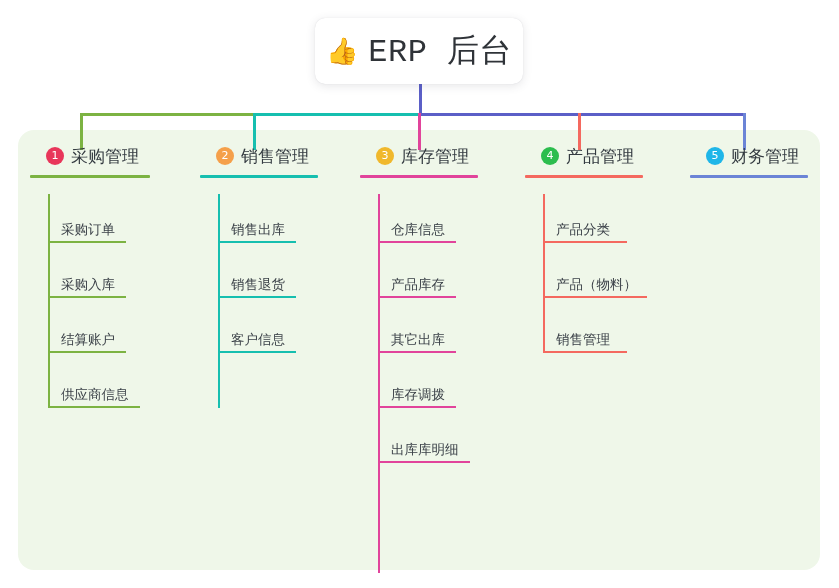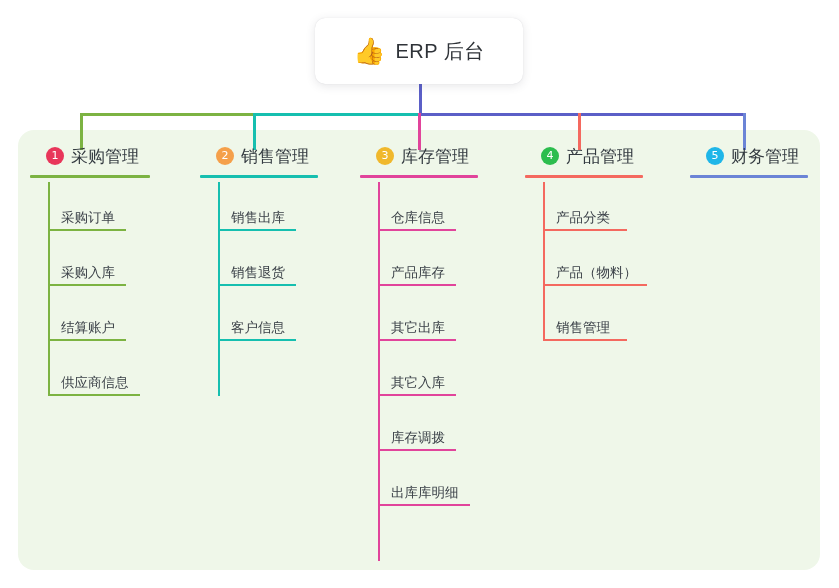--- a/index.html
+++ b/index.html
@@ -31,24 +31,25 @@
     justify-content: center;
     gap: 10px;
     z-index: 6;
   }
   #title-card .thumb {
     font-size: 26px;
     line-height: 1;
     color: #f2b12c;
   }
   #title-card .title-text {
-    font-size: 20px;
+    font-size: 32px;
     color: #2f3338;
     letter-spacing: 0.5px;
     white-space: nowrap;
+    font-family: Liberation Mono, monospace;
   }
 
   
   .conn {
     position: absolute;
     z-index: 2;
   }
 
   
   #panel {
@@ -93,21 +94,21 @@
   }
   .col-rule {
     height: 3px;
     margin-top: 6px;
     border-radius: 1px;
   }
 
   
   .leaves {
     position: relative;
-    margin-top: 4px;
+    margin-top: 16px;
   }
   .spine {
     position: absolute;
     left: 18px;
     top: 0;
     width: 2px;
   }
   .leaf {
     position: relative;
     height: 55px;
@@ -212,24 +213,20 @@
         </div>
         <div class="leaf">
           <div class="leaf-text">产品库存</div>
           <div class="leaf-rule" style="background: rgb(225, 68, 155); width: 78px;"></div>
         </div>
         <div class="leaf">
           <div class="leaf-text">其它出库</div>
           <div class="leaf-rule" style="background: rgb(225, 68, 155); width: 78px;"></div>
         </div>
         <div class="leaf">
-          <div class="leaf-text">其它入库</div>
-          <div class="leaf-rule" style="background: rgb(225, 68, 155); width: 78px;"></div>
-        </div>
-        <div class="leaf">
           <div class="leaf-text">库存调拨</div>
           <div class="leaf-rule" style="background: rgb(225, 68, 155); width: 78px;"></div>
         </div>
         <div class="leaf">
           <div class="leaf-text">出库库明细</div>
           <div class="leaf-rule" style="background: rgb(225, 68, 155); width: 92px;"></div>
         </div>
       </div>
     </div>
     <div class="column" style="left: 525px; width: 165px;">

